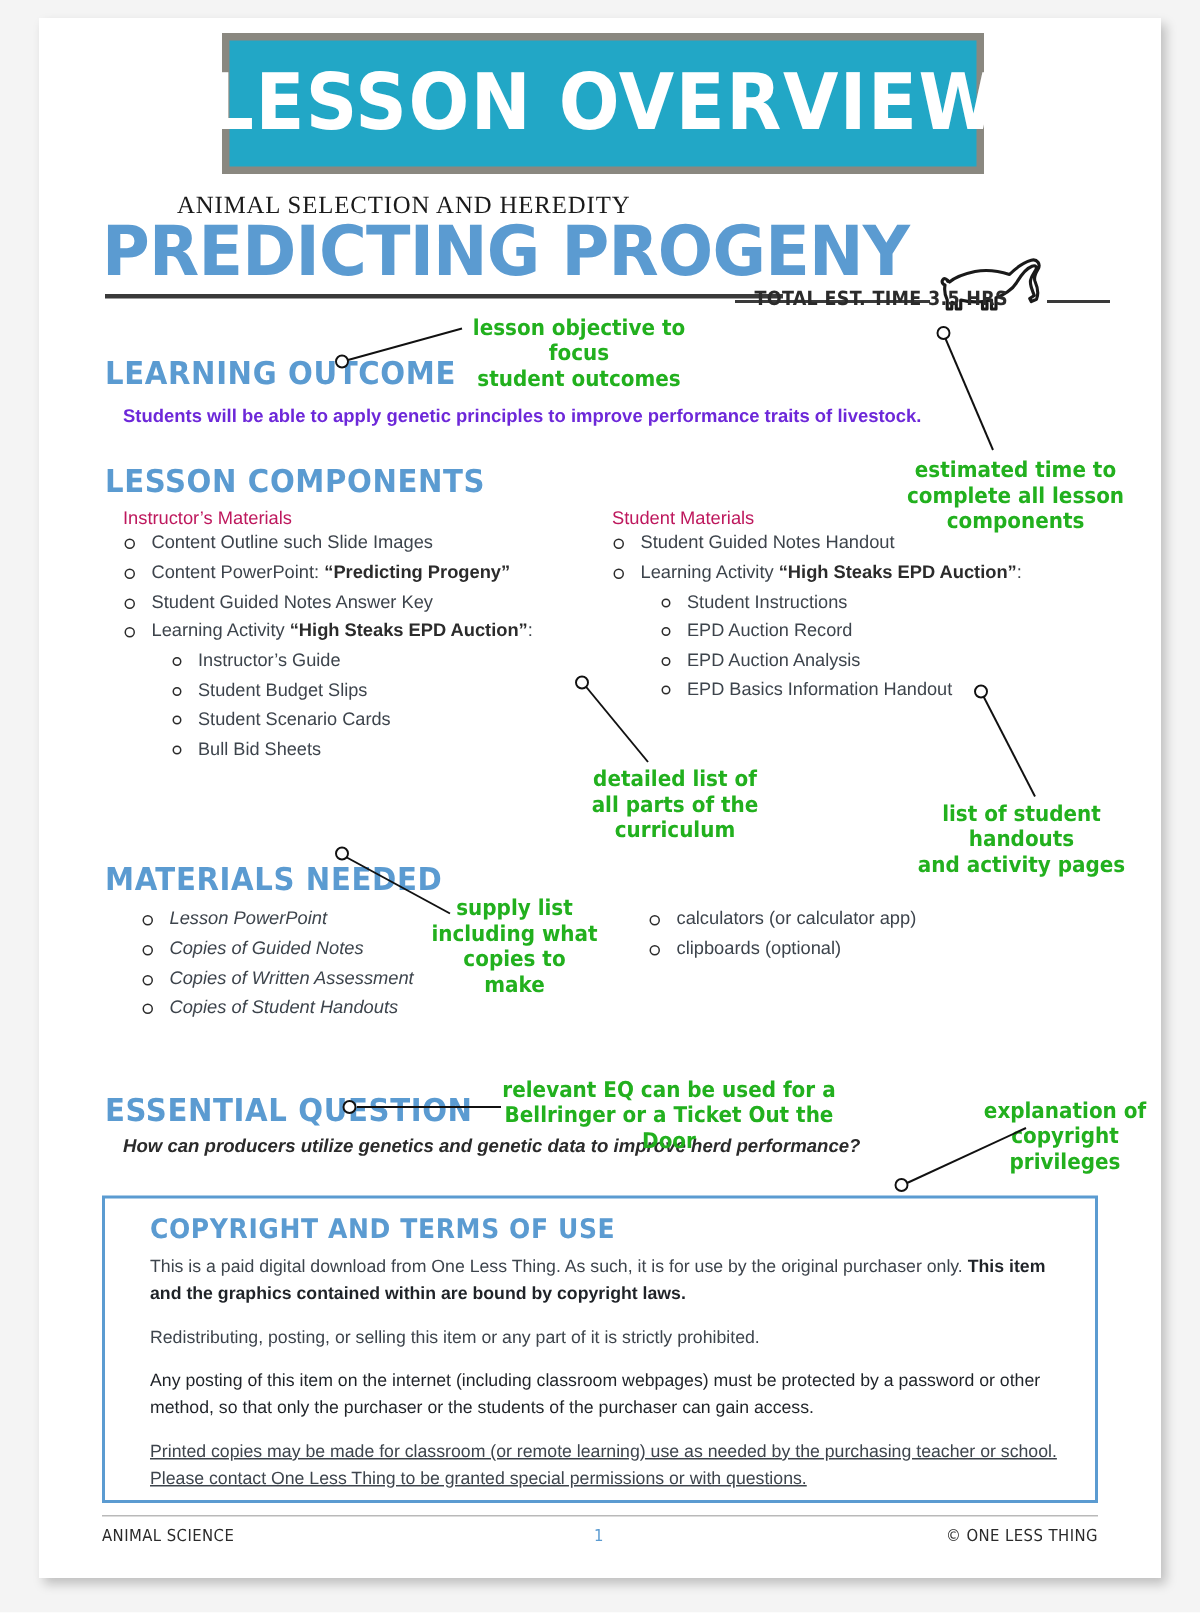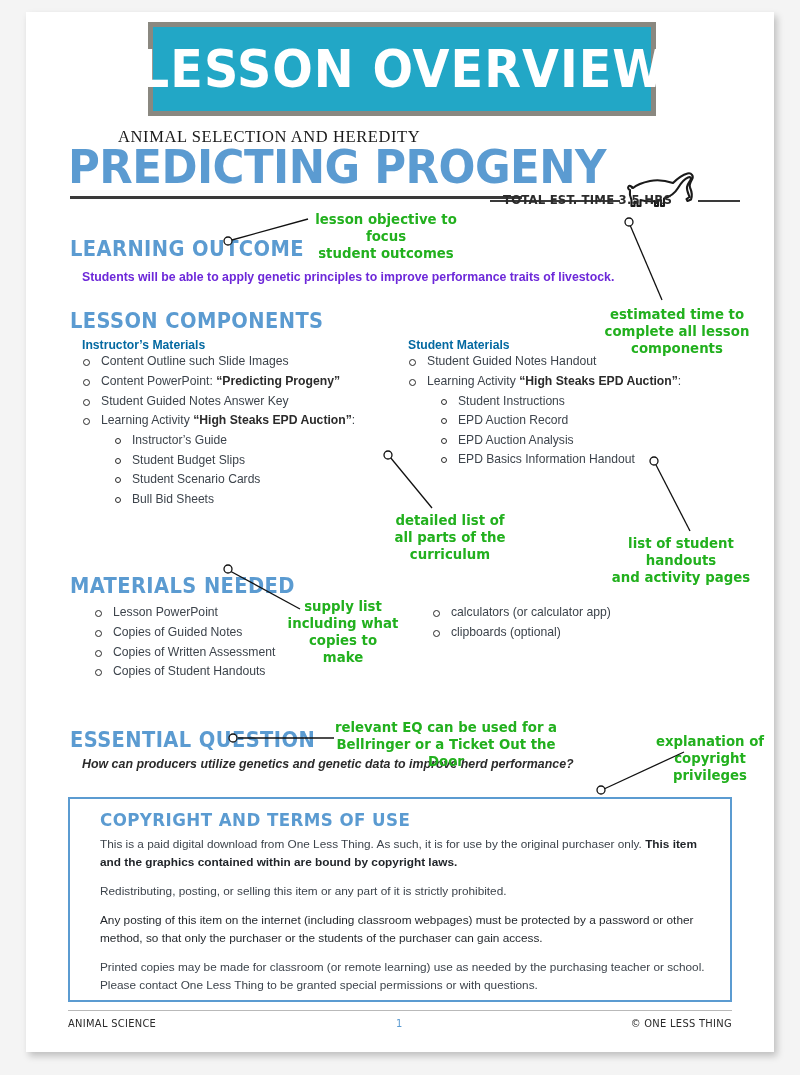--- a/index.html
+++ b/index.html
@@ -135,22 +135,22 @@
     position: absolute;
     font-size: 12.3px;
     font-weight: bold;
     color: #6d28d9;
     line-height: 1.45;
   }
 
   .col-head {
     position: absolute;
     font-size: 12.2px;
-    font-weight: bold;
-    color: #0369a1;
+    font-weight: normal;
+    color: #be185d;
   }
 
   
   ul.blist { list-style: none; }
   ul.blist li {
     position: relative;
     font-size: 12.2px;
     color: #3d444c;
     line-height: 1.62;
     padding-left: 31px;
@@ -220,21 +220,21 @@
     top: 836px;
     width: 618px;
   }
   .copy-body p {
     font-size: 11.8px;
     color: #3d444c;
     line-height: 1.52;
     margin-bottom: 11px;
   }
   .copy-body p.strong { font-weight: normal; color: #1f2328; }
-  .copy-body p.tight { margin-bottom: 16px; }
+  .copy-body p.tight { margin-bottom: 16px; text-decoration: underline; }
   .copy-body span.strong { font-weight: bold; color: #1f2328; }
 
   
   .footer-rule {
     position: absolute;
     left: 68px;
     top: 1010px;
     width: 664px;
     height: 1px;
     background: #b9b9b9;
@@ -336,21 +336,21 @@
     <ul class="blist sub">
       <li>Student Instructions</li>
       <li>EPD Auction Record</li>
       <li>EPD Auction Analysis</li>
       <li>EPD Basics Information Handout</li>
     </ul>
   </div>
 
   <div class="sec-head" style="left:70px; top:574px;">MATERIALS NEEDED</div>
 
-  <div class="list-block" style="left:82px; top:603px; width:300px;">
+  <div class="list-block" style="left:82px; top:603px; width:300px;font-style:italic;">
     <ul class="blist">
       <li>Lesson PowerPoint</li>
       <li>Copies of Guided Notes</li>
       <li>Copies of Written Assessment</li>
       <li>Copies of Student Handouts</li>
     </ul>
   </div>
 
   <div class="list-block" style="left:420px; top:603px; width:300px;">
     <ul class="blist">

